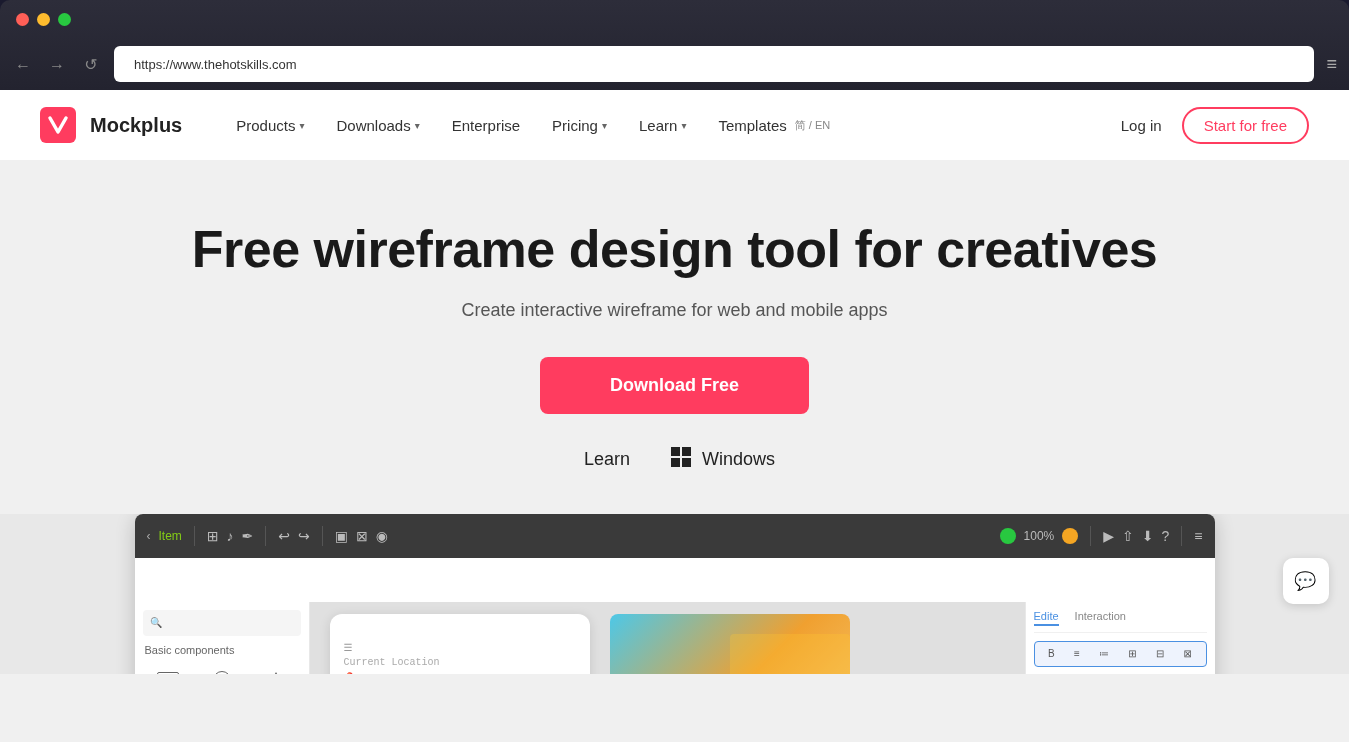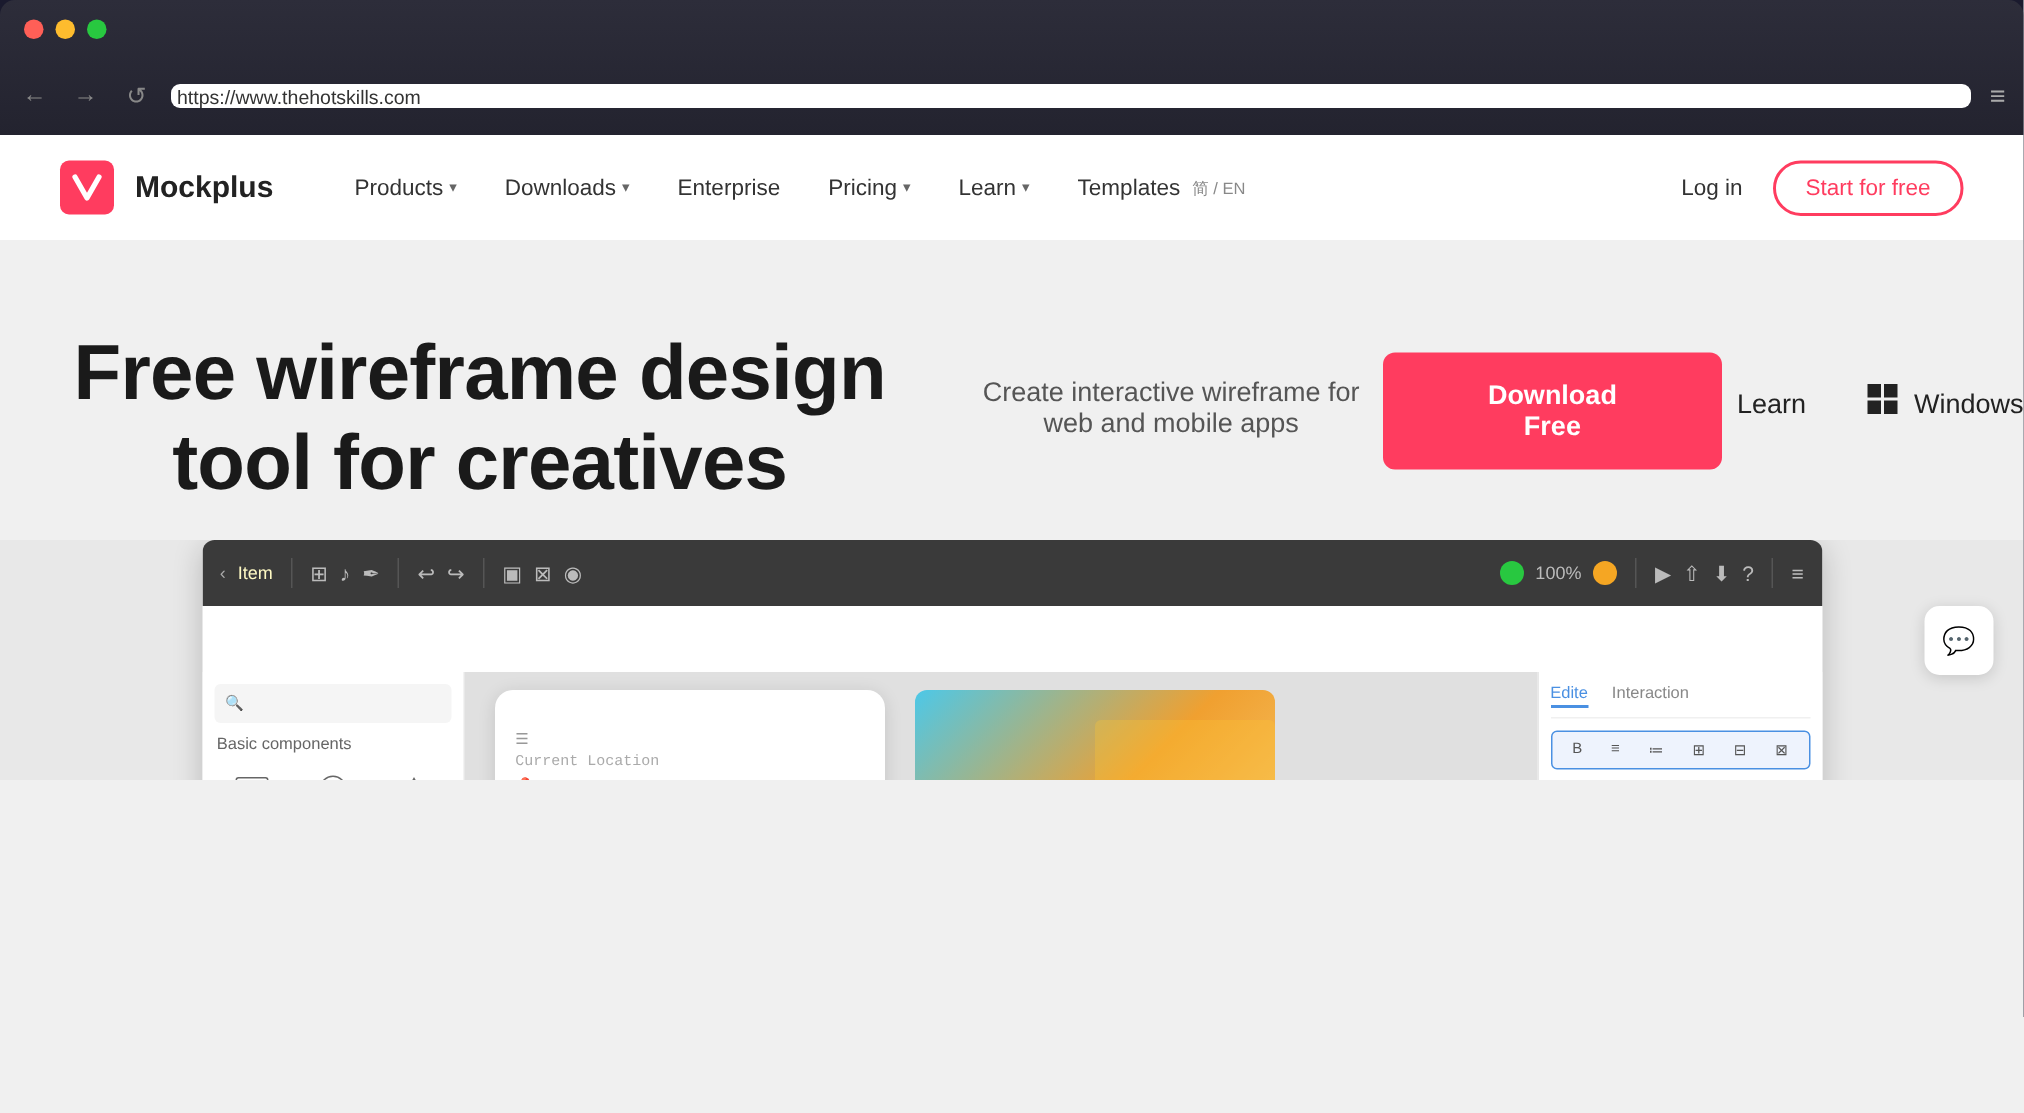--- a/index.html
+++ b/index.html
@@ -37,26 +37,26 @@
     }
     .nav-btn {
       width: 22px; height: 22px;
       display: flex; align-items: center; justify-content: center;
       color: #888;
       font-size: 16px;
       cursor: pointer;
     }
     .url-bar {
       flex: 1;
-      height: 16px;
+      height: 36px;
       background: #fff;
       border-radius: 6px;
       display: flex;
       align-items: center;
-      padding: 0 4px;
+      padding: 0 20px;
       font-size: 13px;
       color: #333;
     }
     .menu-btn {
       color: #aaa;
       font-size: 18px;
       cursor: pointer;
     }
 
     
@@ -137,21 +137,21 @@
       font-size: 15px;
       font-weight: 500;
       cursor: pointer;
       background: transparent;
     }
 
     
     .hero {
       background: #f0f0f0;
       display: flex;
-      flex-direction: row;
+      flex-direction: column;
       align-items: center;
       padding-top: 60px;
     }
     .hero-title {
       font-size: 52px;
       font-weight: 800;
       color: #1a1a1a;
       text-align: center;
       line-height: 1.15;
       margin-bottom: 20px;
@@ -454,21 +454,21 @@
       </div>
     </div>
   </div>
 
   <div class="app-preview-wrapper">
     <div class="app-preview-window">
 
       <div class="app-bar-full">
 
         <span style="color:#aaa;font-size:12px;">‹</span>
-        <span style="color:#fef9c3;font-size:12px;">Item</span>
+        <span style="color:#84cc16;font-size:12px;">Item</span>
         <div class="app-bar-sep"></div>
 
         <span class="toolbar-icon">⊞</span>
         <span class="toolbar-icon">♪</span>
         <span class="toolbar-icon">✒</span>
         <div class="app-bar-sep"></div>
         <span class="toolbar-icon">↩</span>
         <span class="toolbar-icon">↪</span>
         <div class="app-bar-sep"></div>
         <span class="toolbar-icon">▣</span>

